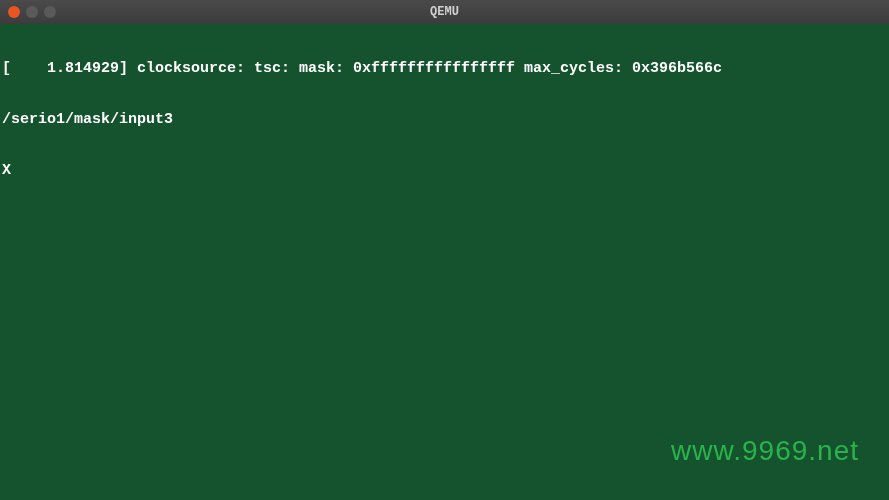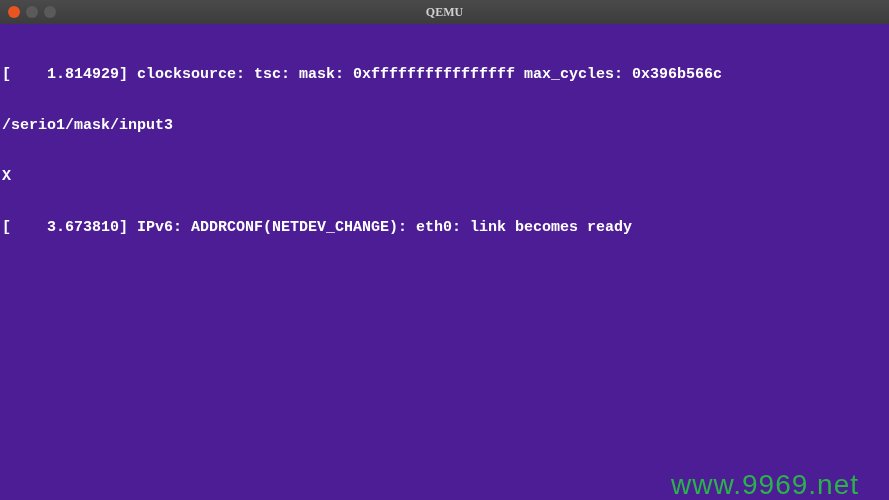--- a/index.html
+++ b/index.html
@@ -34,43 +34,43 @@
     }
     .btn-close { background: #e95420; }
     .btn-min { background: #5a5a5a; }
     .btn-max { background: #5a5a5a; }
     .title {
       position: absolute;
       left: 50%;
       transform: translateX(-50%);
       color: #d0d0d0;
       font-size: 12px;
-      font-family: Liberation Serif, serif;
+      font-family: Liberation Mono, monospace;
       font-weight: bold;
     }
     .terminal {
-      background: #4c1d95;
+      background: #14532d;
       color: #ffffff;
       font-family: "Courier New", monospace;
       font-size: 15px;
       font-weight: bold;
       line-height: 17px;
-      padding: 8px 2px;
+      padding: 2px 2px;
       height: calc(500px - 24px);
       white-space: pre;
       overflow: hidden;
       position: relative;
     }
     .line {
       white-space: pre;
     }
     .watermark {
       position: absolute;
       right: 30px;
-      bottom: 7px;
+      bottom: 41px;
       color: #2bb34b;
       font-size: 28px;
       font-family: Arial, sans-serif;
       font-weight: normal;
       letter-spacing: 1px;
     }
   </style>
 </head>
 <body>
 
@@ -80,21 +80,20 @@
     <div class="window-btn btn-min"></div>
     <div class="window-btn btn-max"></div>
   </div>
   <div class="title">QEMU</div>
 </div>
 
 <div class="terminal">
   <div class="line">[    1.814929] clocksource: tsc: mask: 0xffffffffffffffff max_cycles: 0x396b566c</div>
   <div class="line">/serio1/mask/input3</div>
   <div class="line">X</div>
-  <div class="line">[    3.673810] IPv6: ADDRCONF(NETDEV_CHANGE): eth0: link becomes ready</div>
   
   
   
   
   
   
   
   
   
   

